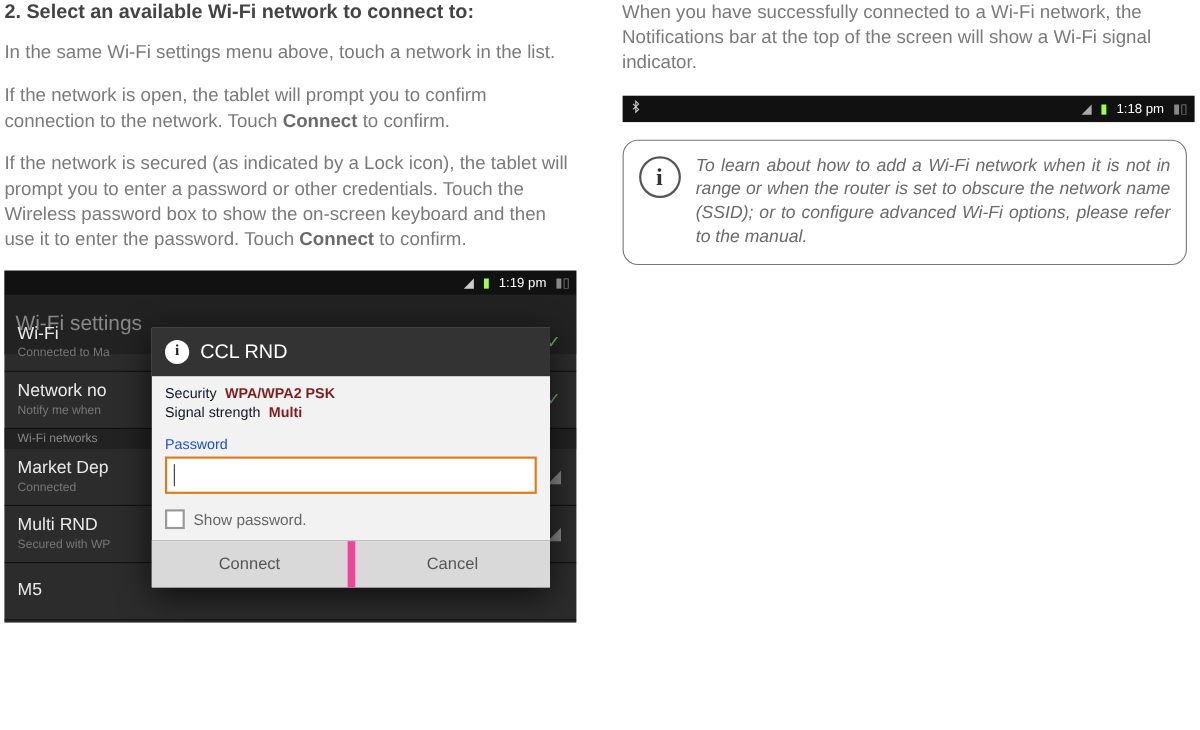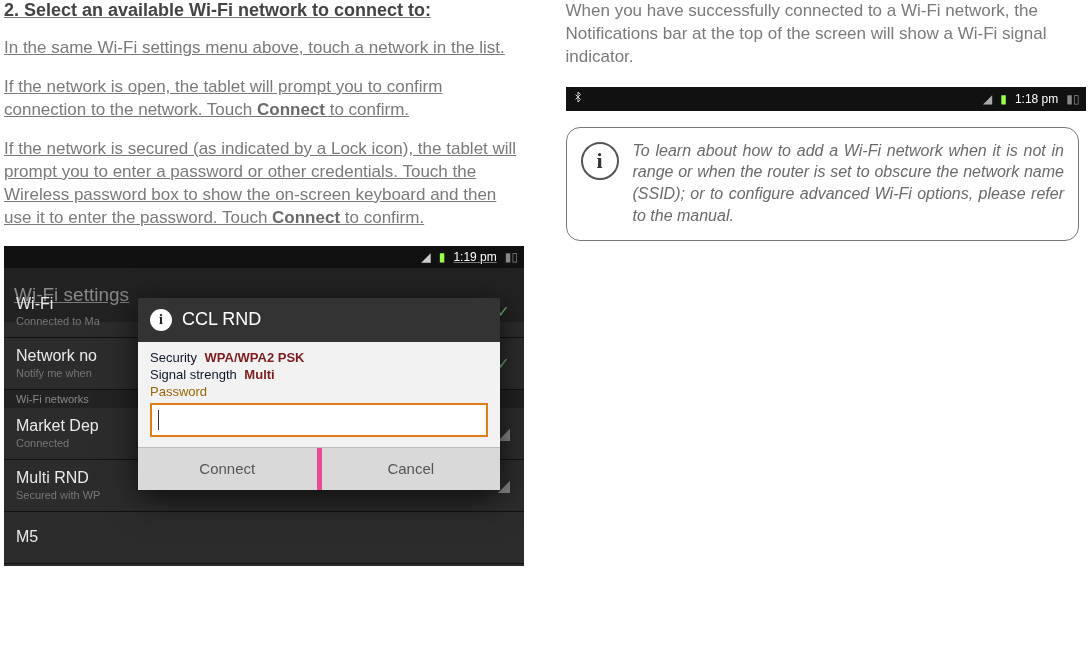--- a/index.html
+++ b/index.html
@@ -10,21 +10,21 @@
     height: 664px;
     font-family: Arial, Helvetica, sans-serif;
     color: #7a7a7a;
     background: #fff;
     display: flex;
   }
   .col {
     width: 50%;
     padding: 0 12px 0 6px;
   }
-  .col-left { padding-left: 4px; padding-right: 22px; text-decoration: underline; }
+  .col-left { padding-left: 4px; padding-right: 22px; }
   .col-right { padding-left: 20px; }
   .step-header {
     font-weight: bold;
     color: #444;
     font-size: 18px;
     margin-bottom: 16px;
   }
   .para {
     font-size: 17px;
     line-height: 1.35;
@@ -123,21 +123,21 @@
     font-family: Georgia, serif;
   }
   .dialog-body {
     padding: 8px 12px 10px 12px;
     font-size: 13px;
     color: #444;
   }
   .kv { margin-bottom: 2px; }
   .kv .k { color: #0f172a; }
   .kv .v { color: #7f1d1d; font-weight: bold; margin-left: 4px; }
-  .pwlabel { color: #a16207; margin-top: 2px; }
+  .pwlabel { color: #1d4ed8; margin-top: 14px; }
   .pwbox {
     margin-top: 4px;
     height: 34px;
     border: 2px solid #e07b1a;
     background: #fff;
     padding: 2px 6px;
     display: flex;
     align-items: center;
   }
   .cursor { width: 1px; height: 20px; background: #333; }
@@ -157,21 +157,21 @@
   .dlg-btn {
     flex: 1;
     height: 42px;
     background: #d9d9d9;
     color: #555;
     font-size: 15px;
     display: flex;
     align-items: center;
     justify-content: center;
   }
-  .dlg-btn + .dlg-btn { border-left: 5px solid #ec4899; }
+  .dlg-btn + .dlg-btn { border-left: 7px solid #ec4899; }
 
   
   .fig2 {
     width: 520px;
     height: 24px;
     background: #111;
     color: #fff;
     font-size: 12px;
     display: flex;
     align-items: center;
@@ -276,20 +276,24 @@
           <span class="v">WPA/WPA2 PSK</span>
         </div>
         <div class="kv">
           <span class="k">Signal strength</span>
           <span class="v">Multi</span>
         </div>
         <div class="pwlabel">Password</div>
         <div class="pwbox">
           <div class="cursor"></div>
         </div>
+        <div class="showpw">
+          <div class="cb"></div>
+          <span>Show password.</span>
+        </div>
       </div>
       <div class="dialog-buttons">
         <div class="dlg-btn">Connect</div>
         <div class="dlg-btn">Cancel</div>
       </div>
     </div>
   </div>
 </div>
 
 <div class="col col-right">

